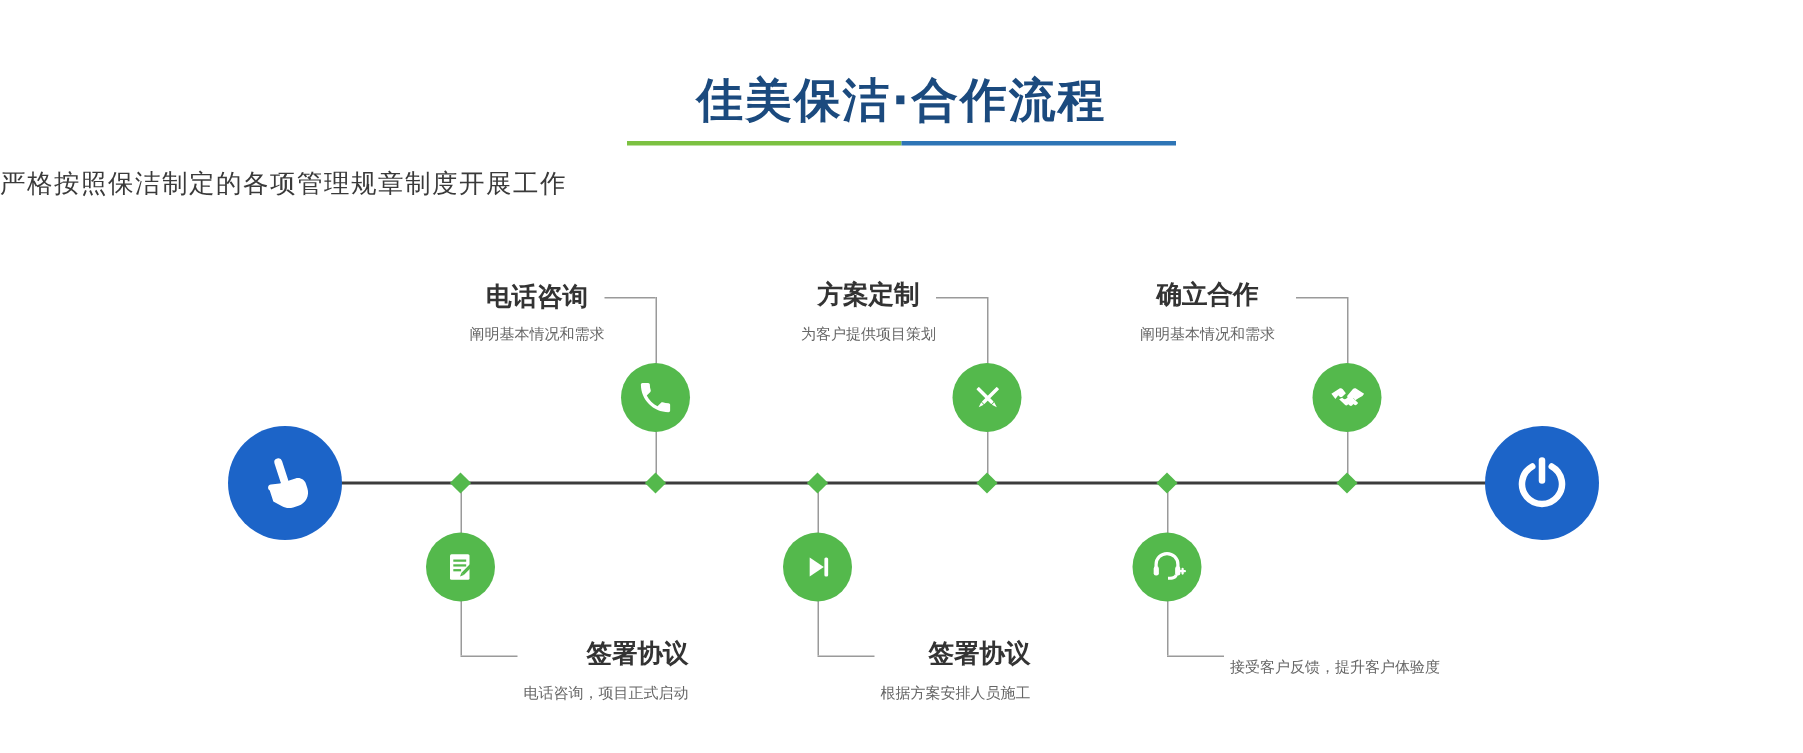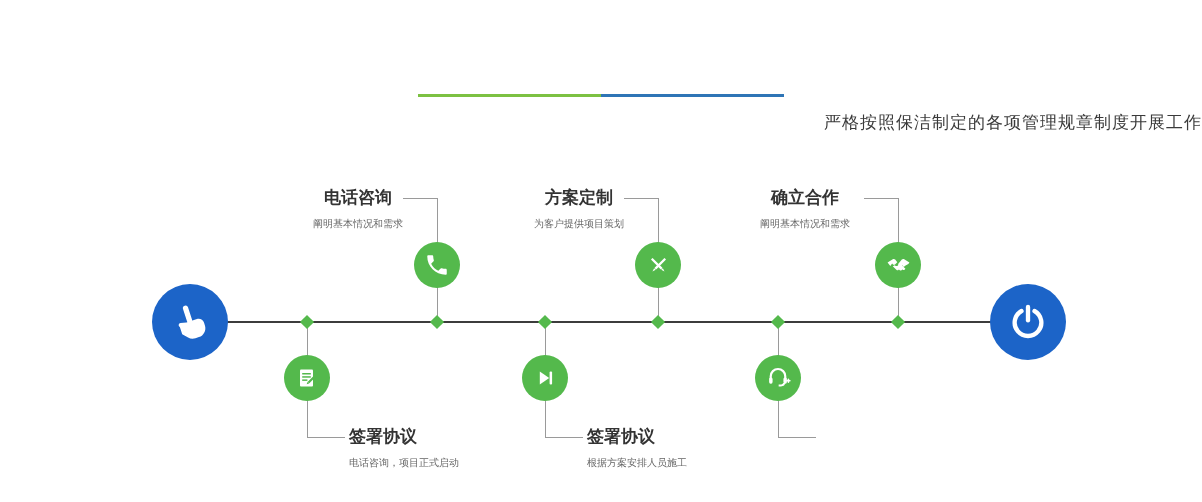--- a/index.html
+++ b/index.html
@@ -10,21 +10,21 @@
     position:absolute;top:46px;left:0;width:100%;text-align:center;
     font-size:31px;font-weight:bold;letter-spacing:1.5px;
     color:var(--title-color,#1b4a7e);
   }
   .title-divider{
     position:absolute;top:94px;left:418px;width:366px;height:3px;display:flex;
   }
   .title-divider .seg-green{flex:1;background:var(--divider-green,#7cc142);}
   .title-divider .seg-blue{flex:1;background:var(--divider-blue,#2e75b6);}
   .page-subtitle{
-    position:absolute;top:111px;left:0;width:100%;text-align:right;
+    position:absolute;top:111px;left:0;width:100%;text-align:left;
     font-size:17px;letter-spacing:1px;color:#3a3a3a;
   }
 
   .main-line{
     position:absolute;left:190px;top:321px;width:838px;height:2px;
     background:var(--line-color,#3c3c3c);z-index:1;
   }
   .end-node{
     position:absolute;width:76px;height:76px;border-radius:50%;
     background:var(--accent-blue,#1c64c8);
@@ -37,36 +37,37 @@
   }
   .diamond{
     position:absolute;width:10px;height:10px;top:317px;
     background:var(--accent-green,#54b94c);transform:rotate(45deg);z-index:3;
   }
   .vline{position:absolute;width:1px;background:var(--connector-color,#9a9a9a);z-index:2;}
   .hline{position:absolute;height:1px;background:var(--connector-color,#9a9a9a);z-index:2;}
 
   .step-text{position:absolute;z-index:5;}
   .step-text.top{text-align:center;}
-  .step-text.bottom{text-align:left;}
+  .step-text.bottom{text-align:right;}
   .step-title{
     font-size:17px;font-weight:bold;line-height:17px;
     color:var(--step-title-color,#333333);white-space:nowrap;
   }
   .step-desc{
     margin-top:11px;font-size:10px;line-height:14px;
     color:var(--step-desc-color,#666666);white-space:nowrap;
   }
   .icon-wrap{display:flex;align-items:center;justify-content:center;}
 </style>
 </head>
 <body>
 
 <div class="canvas">
 
+  <div class="page-title">佳美保洁·合作流程</div>
   <div class="title-divider">
     <div class="seg-green"></div>
     <div class="seg-blue"></div>
   </div>
   <div class="page-subtitle">严格按照保洁制定的各项管理规章制度开展工作</div>
 
   <div class="main-line"></div>
 
   <div class="end-node" style="left:152px;top:284px;">
     <span class="icon-wrap">
@@ -191,20 +192,21 @@
             <path d="M18.6 16.6c0 2.1-2.2 3.3-4.8 3.3h-1.2v-1.9h1.2c1.9 0 2.9-.7 2.9-1.4z"></path>
           </g>
           <g stroke="#fff" stroke-width="1.4" stroke-linecap="round">
             <line x1="20.2" y1="14.6" x2="23" y2="14.6"></line>
             <line x1="21.6" y1="13.2" x2="21.6" y2="16"></line>
           </g>
         </svg>
       </span>
     </div>
     <div class="step-text bottom" style="left:820px;top:428px;">
+      <div class="step-desc">接受客户反馈，提升客户体验度</div>
     </div>
   </div>
 
   <div>
     <div class="vline" style="left:898px;top:198px;height:124px;"></div>
     <div class="hline" style="left:864px;top:198px;width:34px;"></div>
     <div class="diamond" style="left:893px;"></div>
     <div class="step-node" style="left:875px;top:242px;">
       <span class="icon-wrap">
         <svg viewBox="0 0 24 24" width="27" height="27">

